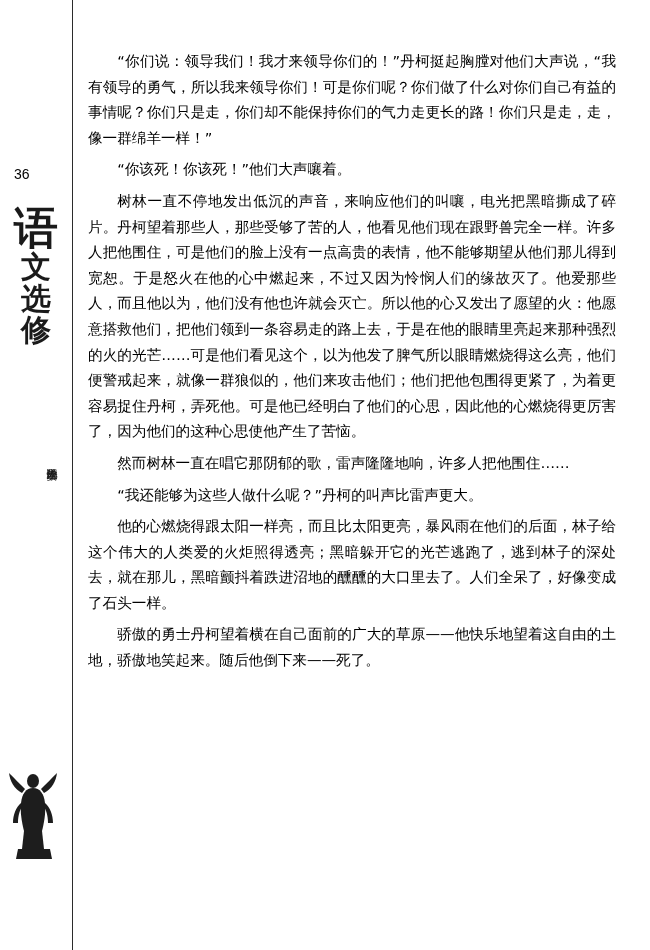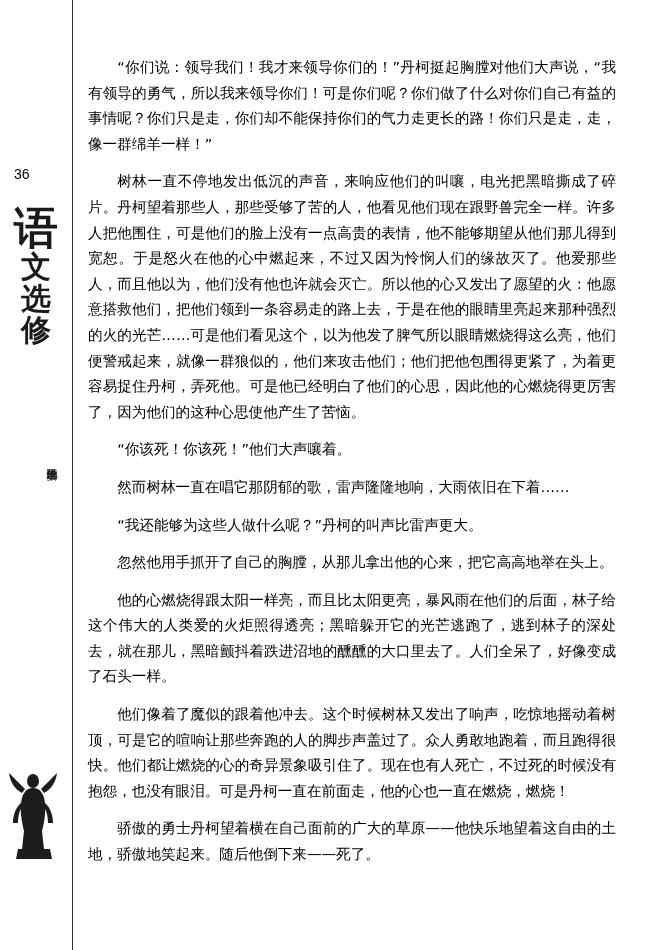--- a/index.html
+++ b/index.html
@@ -87,21 +87,21 @@
   }
 
   
   .body-col {
     position: absolute;
     left: 88px;
     top: 42px;
     width: 528px;
   }
   .body-col p {
-    margin: 12px 0 1px 0;
+    margin: 6px 0 1px 0;
     font-family: "DejaVu Sans", sans-serif;
     font-size: 14.6px;
     line-height: 25.6px;
     color: #000;
     text-align: justify;
     text-justify: inter-ideograph;
     text-indent: 2em;
   }
 </style>
 </head>
@@ -131,22 +131,20 @@
       <path d="M18 64 L36 64 L38 82 L16 82 Z"></path>
       <path d="M12 82 L44 82 L46 92 L10 92 Z"></path>
       <path d="M15 36 C10 40 7 48 7 56 L12 56 C12 48 14 42 17 39 Z"></path>
       <path d="M39 36 C44 40 47 48 47 56 L42 56 C42 48 40 42 37 39 Z"></path>
     </g>
   </svg>
 </div>
 
 <div class="body-col">
   <p>“你们说：领导我们！我才来领导你们的！”丹柯挺起胸膛对他们大声说，“我有领导的勇气，所以我来领导你们！可是你们呢？你们做了什么对你们自己有益的事情呢？你们只是走，你们却不能保持你们的气力走更长的路！你们只是走，走，像一群绵羊一样！”</p>
+  <p>“你该死！你该死！”他们大声嚷着。</p>
   <p>树林一直不停地发出低沉的声音，来响应他们的叫嚷，电光把黑暗撕成了碎片。丹柯望着那些人，那些受够了苦的人，他看见他们现在跟野兽完全一样。许多人把他围住，可是他们的脸上没有一点高贵的表情，他不能够期望从他们那儿得到宽恕。于是怒火在他的心中燃起来，不过又因为怜悯人们的缘故灭了。他爱那些人，而且他以为，他们没有他也许就会灭亡。所以他的心又发出了愿望的火：他愿意搭救他们，把他们领到一条容易走的路上去，于是在他的眼睛里亮起来那种强烈的火的光芒……可是他们看见这个，以为他发了脾气所以眼睛燃烧得这么亮，他们便警戒起来，就像一群狼似的，他们来攻击他们；他们把他包围得更紧了，为着更容易捉住丹柯，弄死他。可是他已经明白了他们的心思，因此他的心燃烧得更厉害了，因为他们的这种心思使他产生了苦恼。</p>
-  <p>“你该死！你该死！”他们大声嚷着。</p>
-  <p>然而树林一直在唱它那阴郁的歌，雷声隆隆地响，大雨依旧在下着……</p>
+  <p>然而树林一直在唱它那阴郁的歌，雷声隆隆地响，许多人把他围住……</p>
   <p>“我还能够为这些人做什么呢？”丹柯的叫声比雷声更大。</p>
-  <p>忽然他用手抓开了自己的胸膛，从那儿拿出他的心来，把它高高地举在头上。</p>
   <p>他的心燃烧得跟太阳一样亮，而且比太阳更亮，暴风雨在他们的后面，林子给这个伟大的人类爱的火炬照得透亮；黑暗躲开它的光芒逃跑了，逃到林子的深处去，就在那儿，黑暗颤抖着跌进沼地的醺醺的大口里去了。人们全呆了，好像变成了石头一样。</p>
-  <p>他们像着了魔似的跟着他冲去。这个时候树林又发出了响声，吃惊地摇动着树顶，可是它的喧响让那些奔跑的人的脚步声盖过了。众人勇敢地跑着，而且跑得很快。他们都让燃烧的心的奇异景象吸引住了。现在也有人死亡，不过死的时候没有抱怨，也没有眼泪。可是丹柯一直在前面走，他的心也一直在燃烧，燃烧！</p>
   <p>骄傲的勇士丹柯望着横在自己面前的广大的草原——他快乐地望着这自由的土地，骄傲地笑起来。随后他倒下来——死了。</p>
 
 </div>
 
 </body></html>

